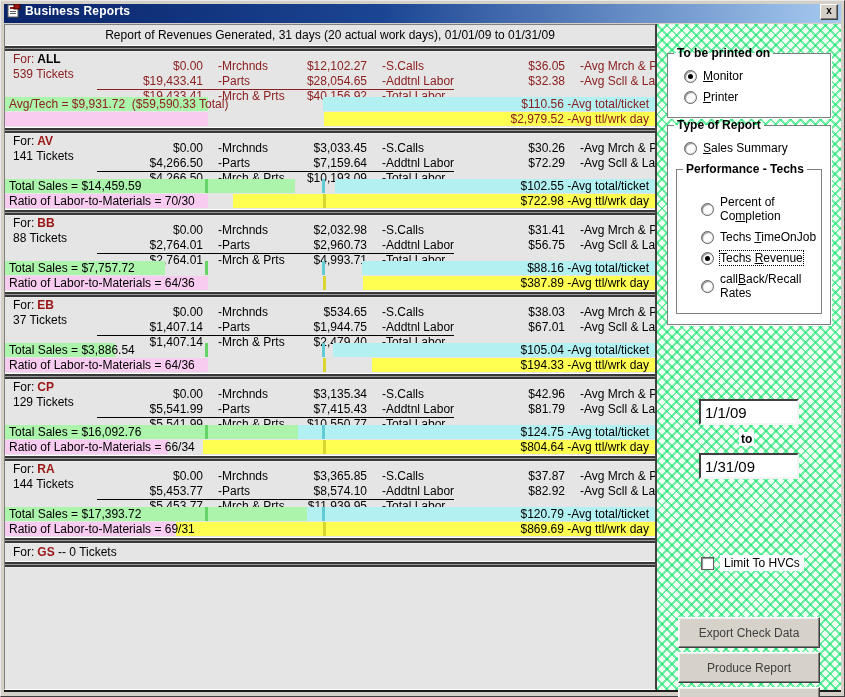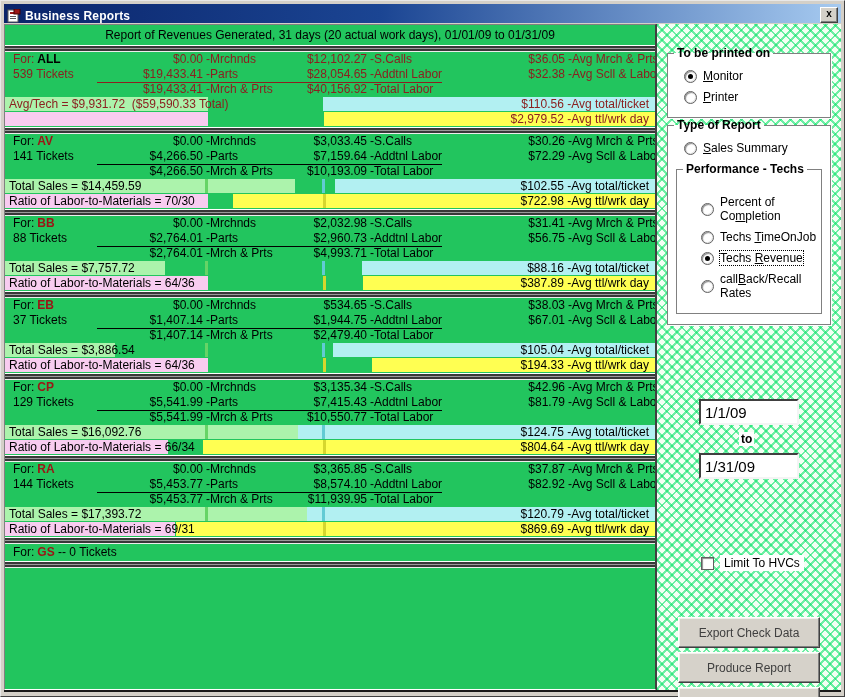--- a/index.html
+++ b/index.html
@@ -1,32 +1,32 @@
 <!DOCTYPE html>
 <html><head>
 <meta charset="utf-8">
 <style>
   html,body{margin:0;padding:0;}
   body{width:845px;height:697px;font-family:"Liberation Sans","DejaVu Sans",sans-serif;background:#D4D0C8;overflow:hidden;}
   .window{position:absolute;inset:0;background:#D4D0C8;border-top:1px solid #E8E8E8;border-left:1px solid #E8E8E8;border-right:1px solid #404040;border-bottom:1px solid #404040;box-sizing:border-box;padding:3px;}
   
-  .titlebar{height:19px;background:linear-gradient(90deg,#0A246A 0%,#1B4593 45%,#A6CAF0 100%);display:flex;align-items:flex-end;padding:0 3px;gap:4px;}
+  .titlebar{height:19px;background:linear-gradient(90deg,#0A246A 0%,#1B4593 45%,#A6CAF0 100%);display:flex;align-items:flex-start;padding:0 3px;gap:4px;}
   .titlebar .title{color:#fff;font-weight:bold;font-size:12px;flex:1;letter-spacing:.2px;}
   .btn-close{width:16px;height:14px;background:#D4D0C8;border:1px solid;border-color:#fff #404040 #404040 #fff;box-shadow:inset -1px -1px 0 #808080;font-size:10px;line-height:11px;text-align:center;font-weight:bold;color:#000;cursor:default;}
   
   .content{display:flex;height:666px;margin-top:1px;border-bottom:2px solid #1a1a1a;}
-  .report{width:652px;background:#22c55e;border:1px solid;border-color:#808080 #404040 #fff #808080;box-sizing:border-box;position:relative;overflow:hidden;}
+  .report{width:652px;background:#e5e5e5;border:1px solid;border-color:#808080 #404040 #fff #808080;box-sizing:border-box;position:relative;overflow:hidden;}
   .rheader{height:20px;line-height:20px;text-align:center;font-size:12px;color:#000;}
   .sep{height:7px;background:linear-gradient(180deg,#ffffff 0 1px,#383838 1px 3px,#9a9a9a 3px 4px,#383838 4px 6px,#ededed 6px 7px);}
   .rrow{position:relative;height:15px;font-size:12px;line-height:15px;white-space:nowrap;color:#000;}
   .sec-all .rrow, .sec-all .btxt-l, .sec-all .btxt-r{color:#8B2020;}
   .c1{position:absolute;left:8px;}
   .tech-id{font-weight:bold;color:#9B1515;padding-left:3px;}
   .sec-all .tech-id{color:#000;}
-  .cg{position:absolute;top:0;display:flex;}
+  .cg{position:absolute;top:7px;display:flex;gap:12px;}
   .cg .amt{display:inline-block;text-align:right;}
   .cg .lbl{padding-left:3px;}
   .cg0{left:92px}.cg0 .amt{width:106px}
   .cg1{left:256px}.cg1 .amt{width:106px}
   .cg2{left:448px}.cg2 .amt{width:112px}
   .sum{border-bottom:1px solid currentColor;}
   .cg0.sum{padding-right:24px;}
   .brow{position:relative;height:15px;font-size:12px;white-space:nowrap;}
   .bar{position:absolute;top:0;bottom:1px;}
   .tick{position:absolute;top:0;bottom:1px;width:3px;z-index:2;}

